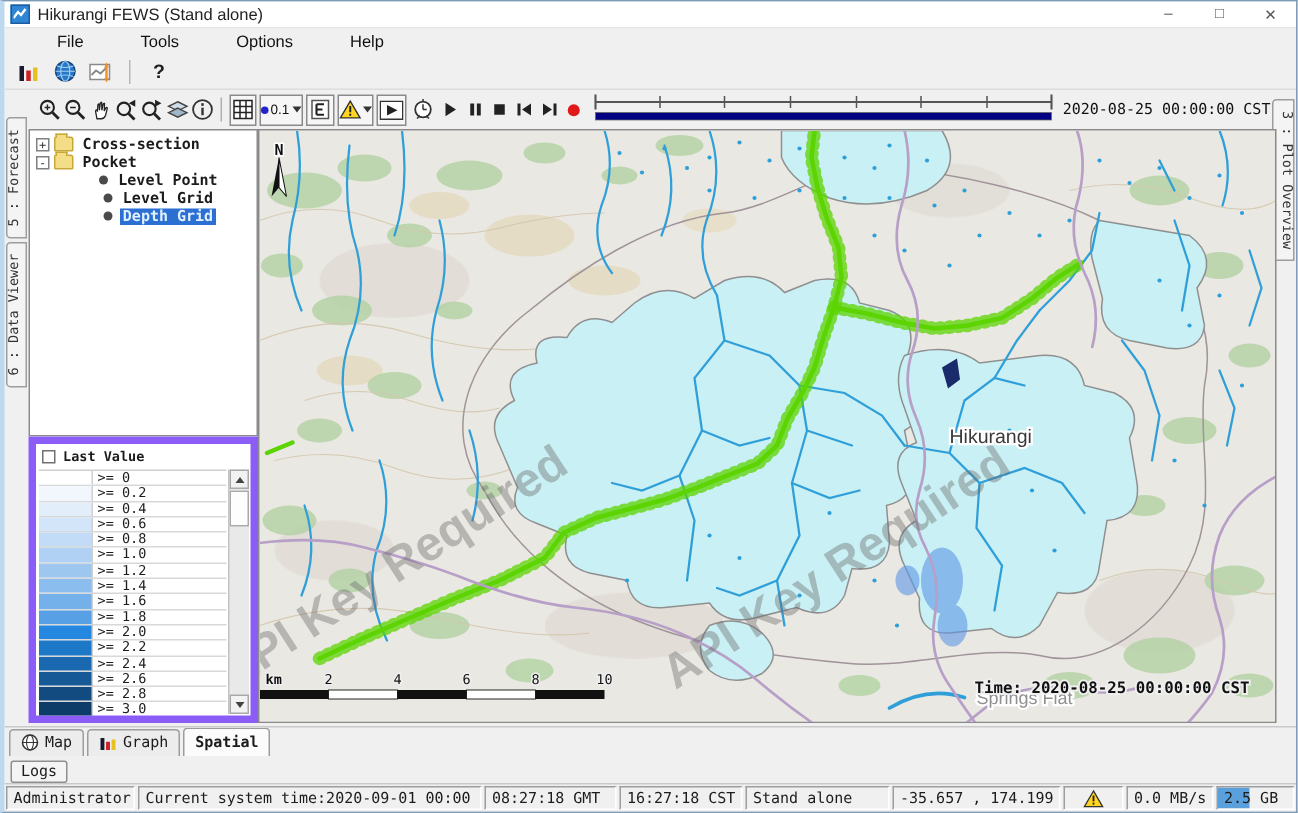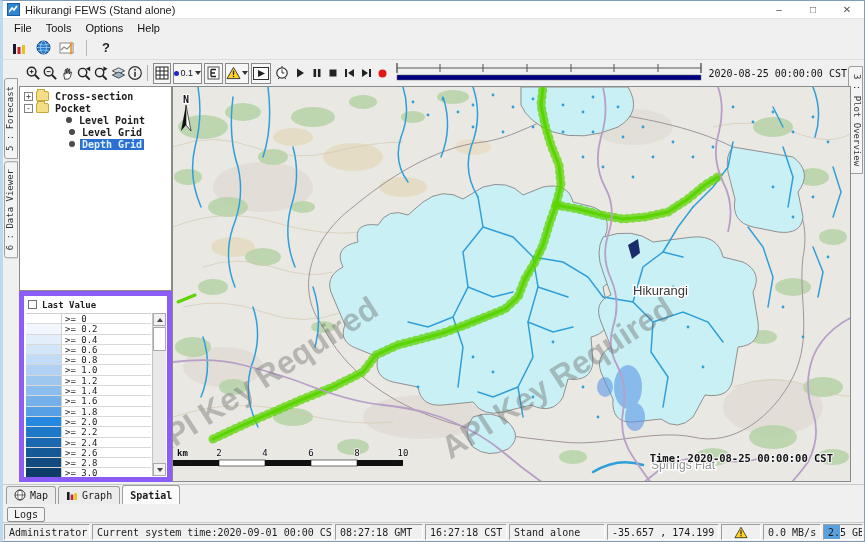--- a/index.html
+++ b/index.html
@@ -15,21 +15,21 @@
   .app-icon { width:13px; height:13px; margin:0 5px 0 4px; background:#2e86d4; border:1px solid #1b5c9e;
               display:inline-flex; align-items:center; justify-content:center; }
   .app-icon svg { display:block; }
   .title-text { font-size:11px; color:#222; }
   .win-controls { margin-left:auto; display:flex; height:100%; }
   .win-btn { width:34px; height:100%; display:flex; align-items:center; justify-content:center;
              color:#555; font-size:10px; cursor:default; }
   
   .menubar { position:absolute; top:18px; left:0; right:0; height:17px; background:#f0f0f0;
              display:flex; align-items:center; padding-left:4px; }
-  .menu-item { padding:1px 7px; font-size:11px; color:#111; }
+  .menu-item { padding:1px 7px; font-size:11px; color:#111;margin-left:24px; }
   
   .toolbar-main { position:absolute; top:35px; left:0; right:0; height:24px; background:#f0f0f0;
                   border-bottom:1px solid #dcdcdc; display:flex; align-items:center; padding-left:4px; }
   .tb-btn { width:24px; height:22px; display:flex; align-items:center; justify-content:center; }
   .tb-sep { width:1px; height:16px; background:#b8b8b8; margin:0 7px; }
   .help-q { font-weight:bold; font-size:13px; color:#222; }
 
   
   .toolbar-map { position:absolute; top:59px; left:0; right:17px; height:26px; background:#f0f0f0;
                  display:flex; align-items:center; padding-left:22px; }
@@ -687,19 +687,19 @@
     <div class="st-cell" style="width:96px">Stand alone</div>
     <div class="st-cell" style="width:112px">-35.657 , 174.199</div>
     <div class="st-cell" style="width:40px; justify-content:center">
       <svg width="14" height="13" viewBox="0 0 16 15">
         <polygon points="8,1.5 15,13.5 1,13.5" fill="#ffd520" stroke="#333"></polygon>
         <rect x="7.3" y="5" width="1.4" height="4.5" fill="#222"></rect>
           <rect x="7.3" y="10.5" width="1.4" height="1.5" fill="#222"></rect>
       </svg>
     </div>
     <div class="st-cell" style="width:58px">0.0 MB/s</div>
-    <div class="st-cell" style="width:40px">
+    <div class="st-cell" style="width:52px">
       <span class="st-mem-fill"></span>
       <span class="st-mem-text">2.5 GB</span>
     </div>
   </div>
 
 </div>
 
 </body></html>

